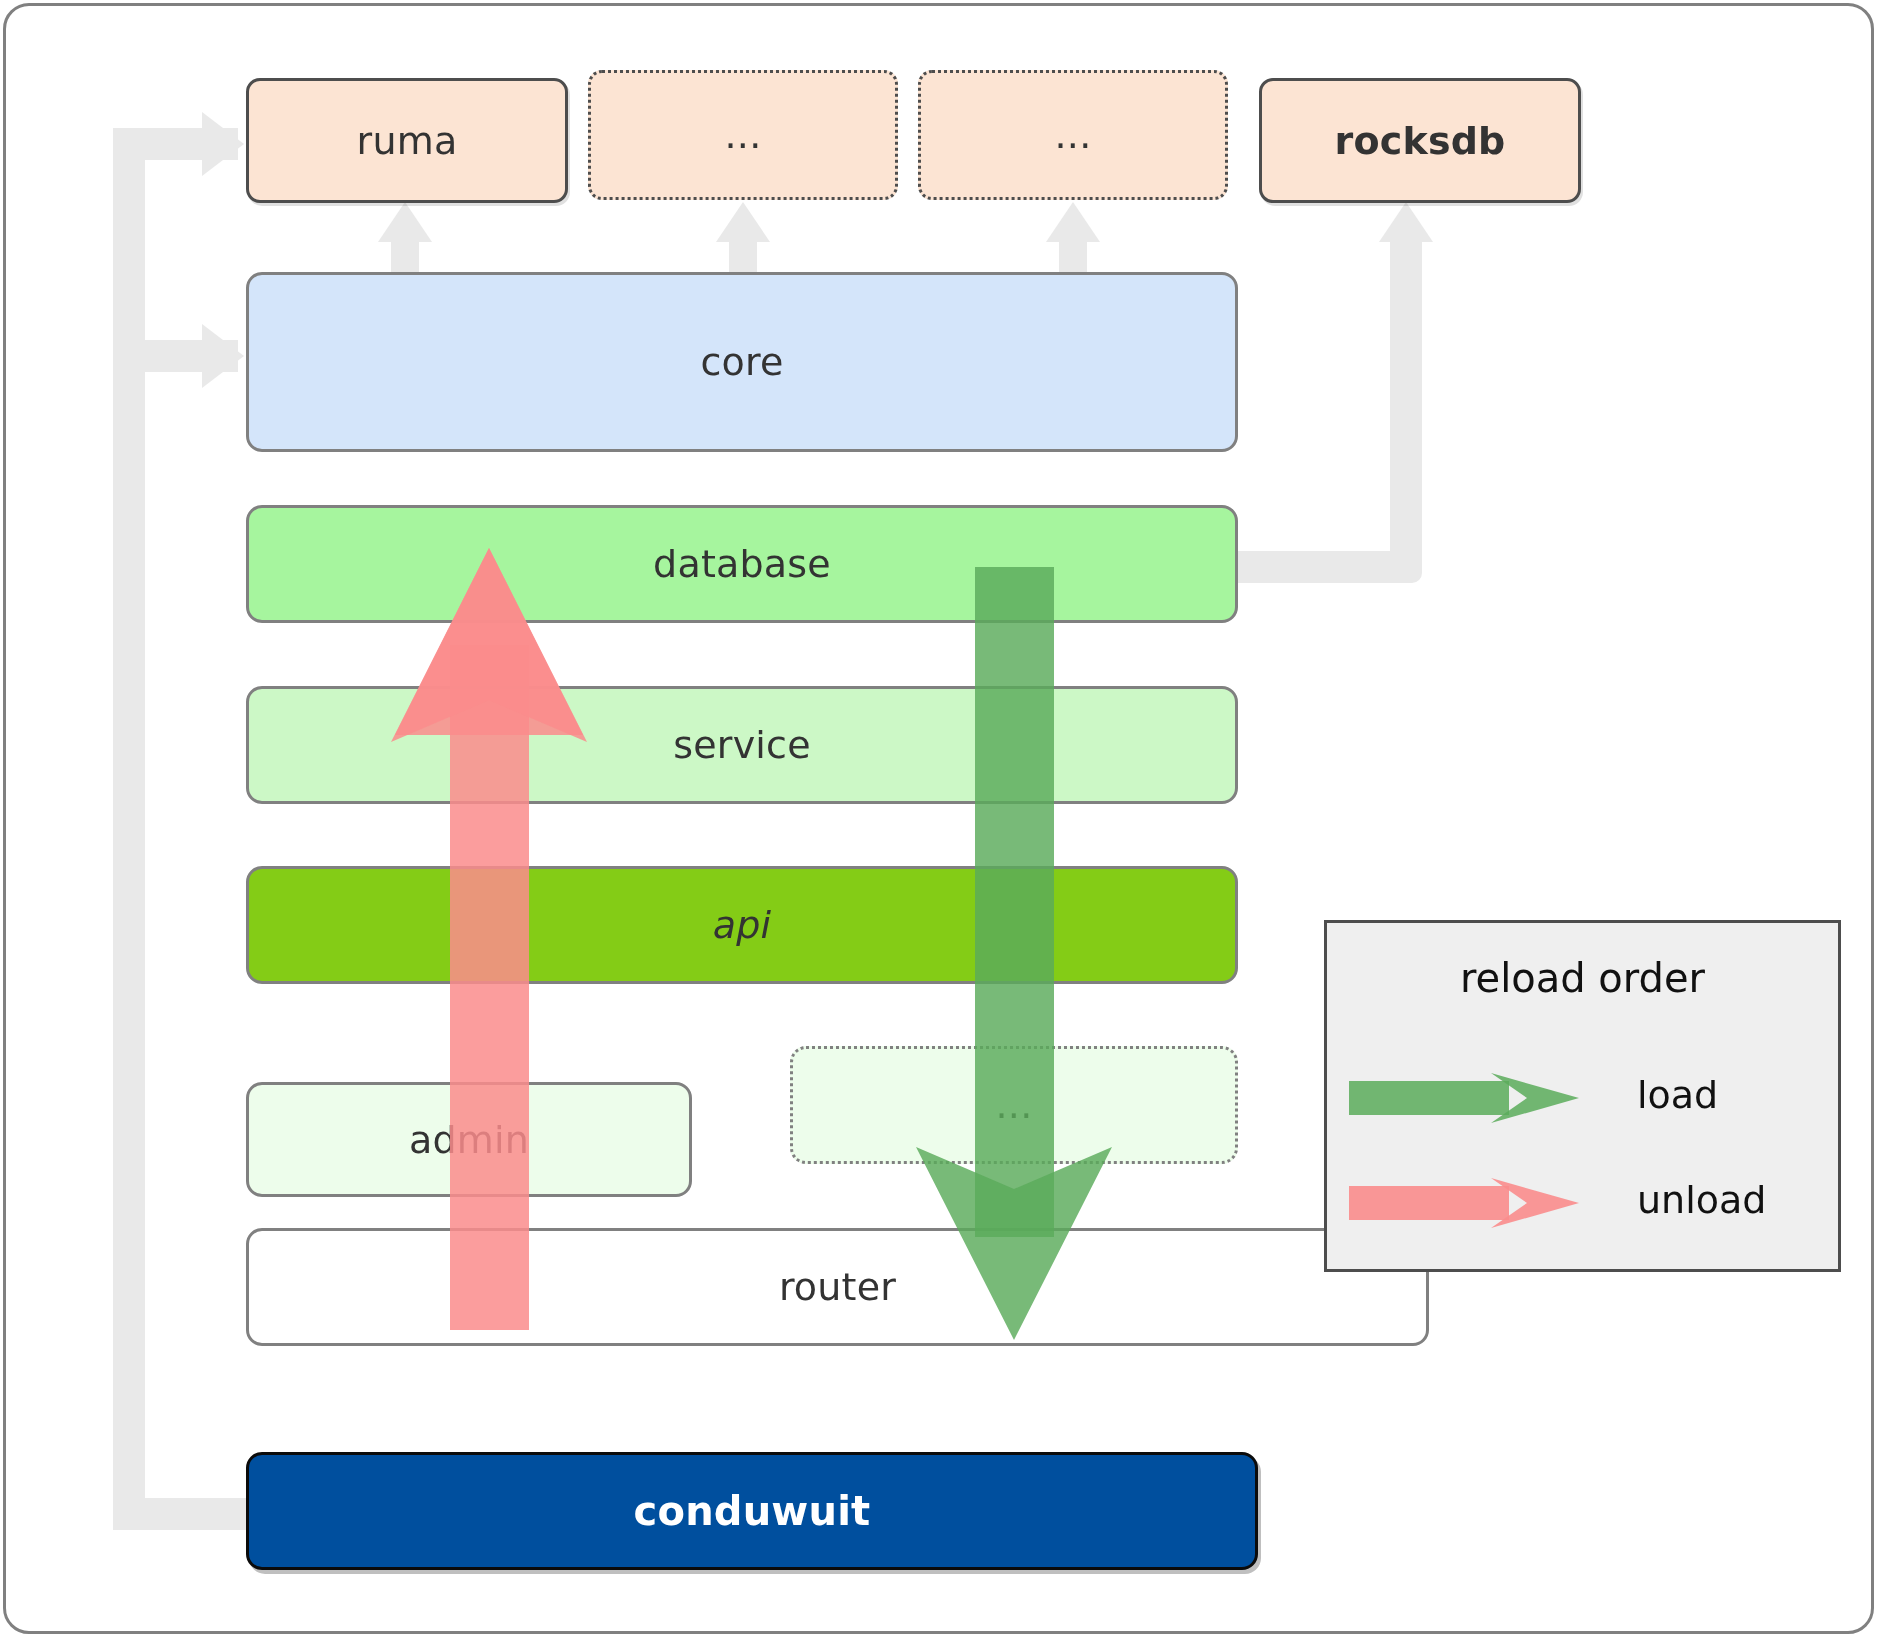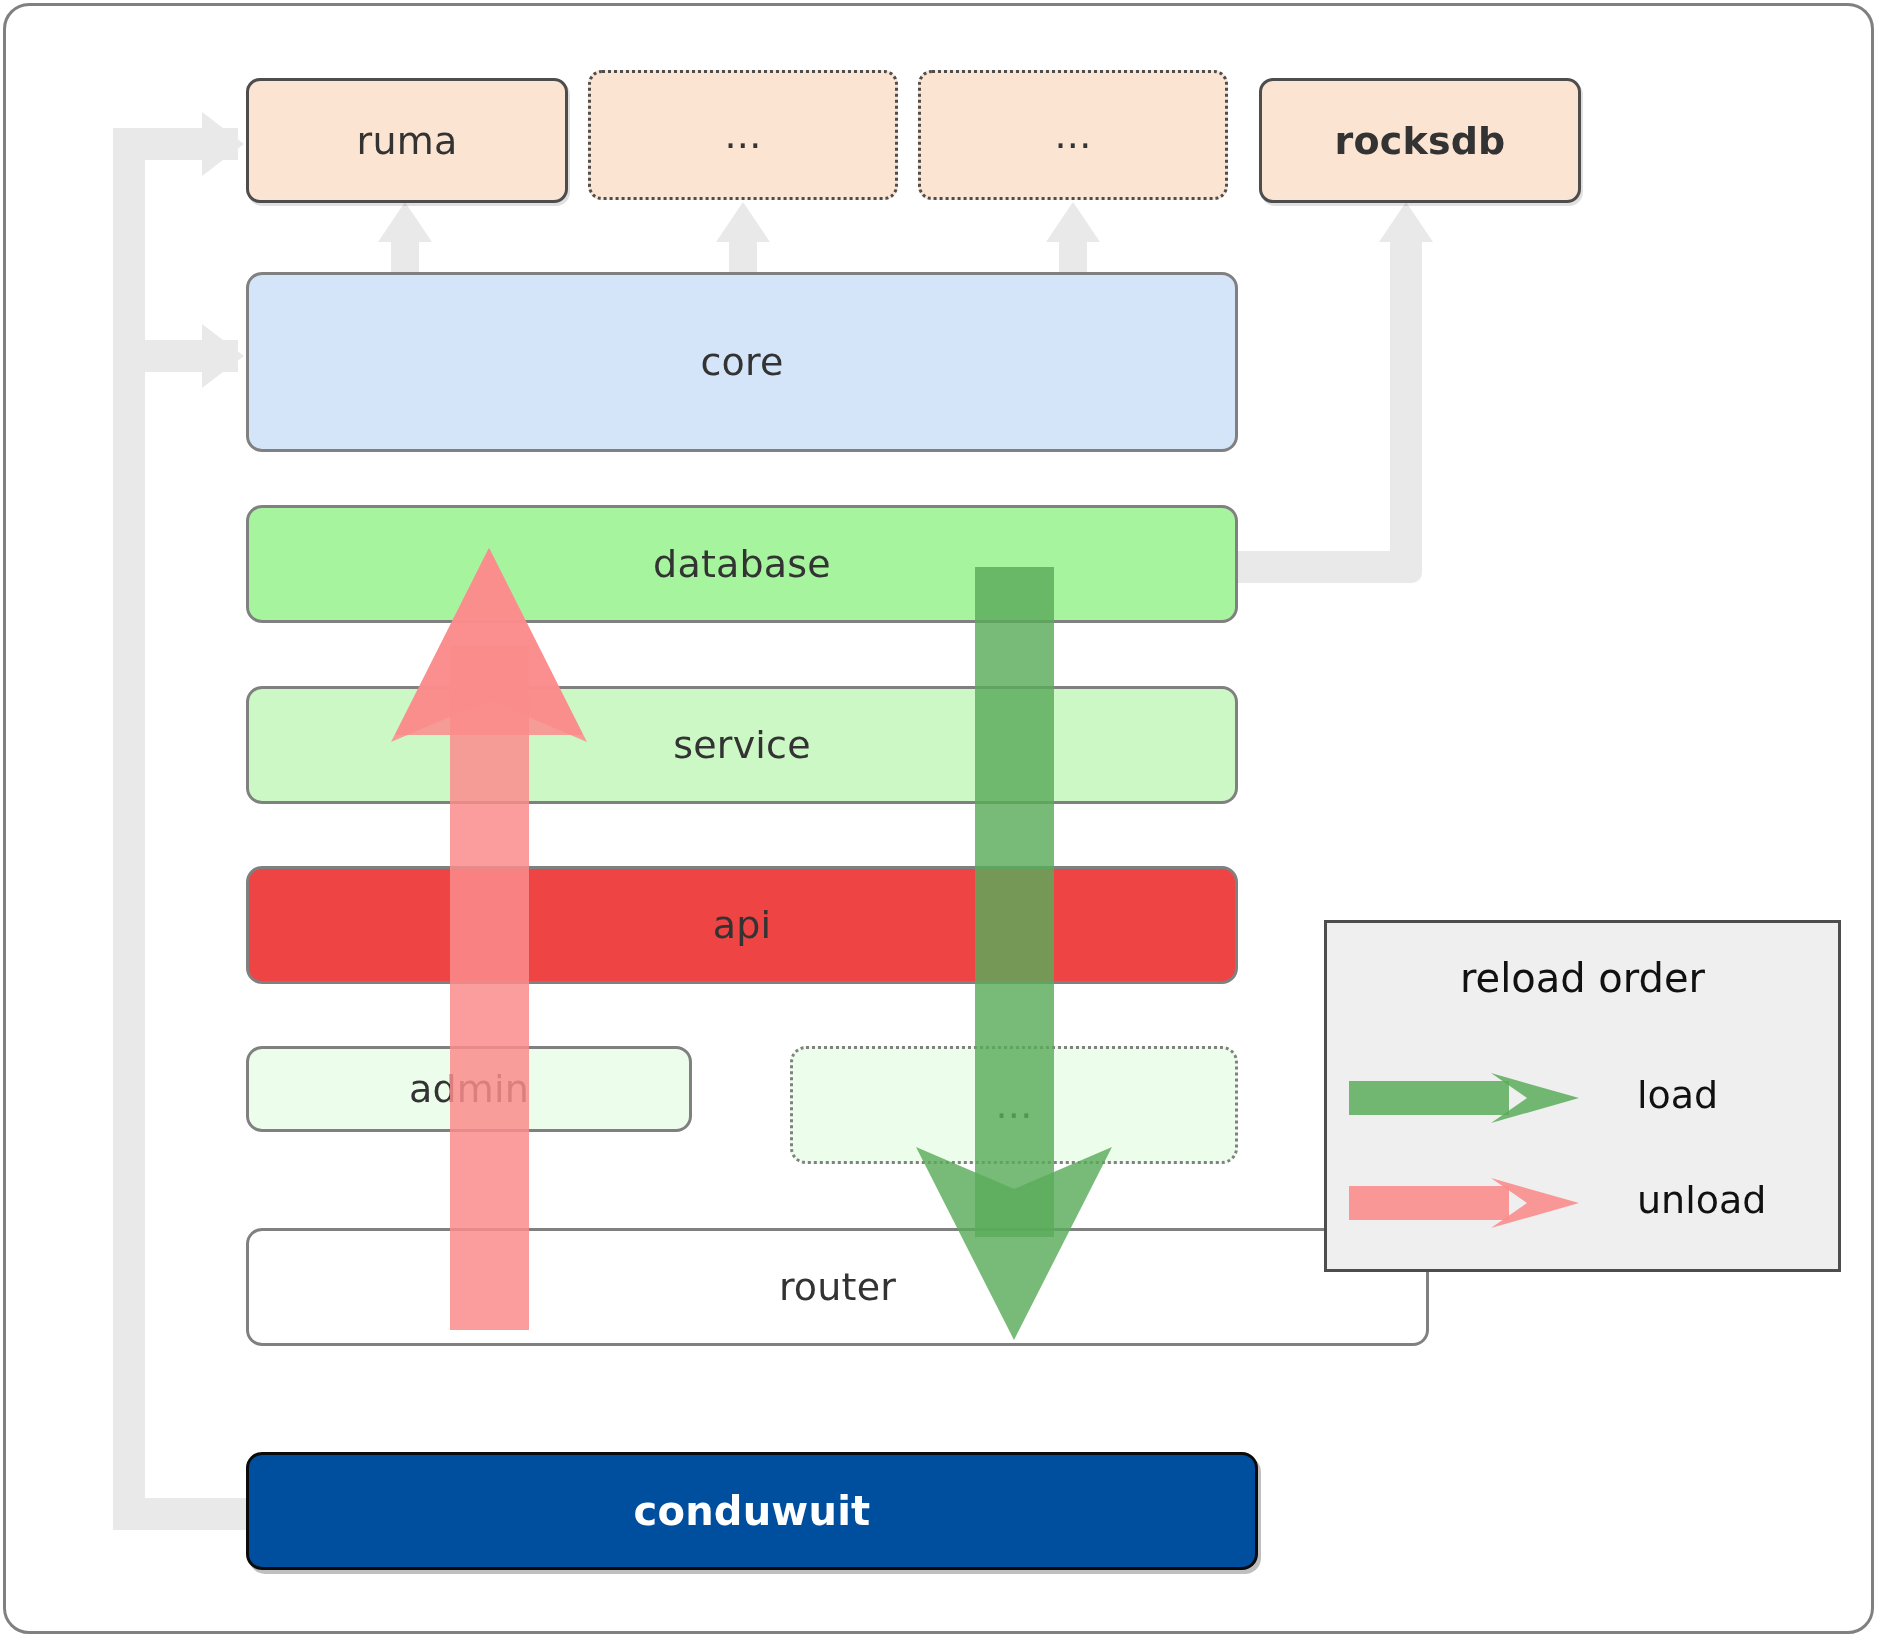--- a/index.html
+++ b/index.html
@@ -54,21 +54,21 @@
   
   .layer {
     border: 3px solid #808080;
     border-radius: 16px;
   }
   .layer-dotted { border: 3px dotted #808080; }
 
   .lg-core      { background: #d4e5fa; }
   .lg-database  { background: #a6f59e; }
   .lg-service   { background: #ccf8c6; }
-  .lg-api       { background: #ef4444; }
+  .lg-api       { background: #84cc16; font-style: italic; }
   .lg-admin     { background: #edfdeb; }
   .lg-dots      { background: #edfdeb; }
   .lg-router    { background: #ffffff; }
 
   .root {
     background: #004f9e;
     border: 3px solid #0b0b0b;
     border-radius: 16px;
     color: #ffffff;
     font-size: 40px;
@@ -174,21 +174,21 @@
   </div>
 
   <div class="node layer lg-service" style="left:246px; top:686px; width:992px; height:118px;">
     <span class="lbl">service</span>
   </div>
 
   <div class="node layer lg-api" style="left:246px; top:866px; width:992px; height:118px;">
     <span class="lbl">api</span>
   </div>
 
-  <div class="node layer lg-admin" style="left:246px; top:1046px; width:446px; height:86px;">
+  <div class="node layer lg-admin" style="left:246px; top:1082px; width:446px; height:115px;">
     <span class="lbl">admin</span>
   </div>
 
   <div class="node layer layer-dotted lg-dots" style="left:790px; top:1046px; width:448px; height:118px;">
     <span class="lbl">...</span>
   </div>
 
   <div class="node layer lg-router" style="left:246px; top:1228px; width:1183px; height:118px;">
     <span class="lbl">router</span>
   </div>

